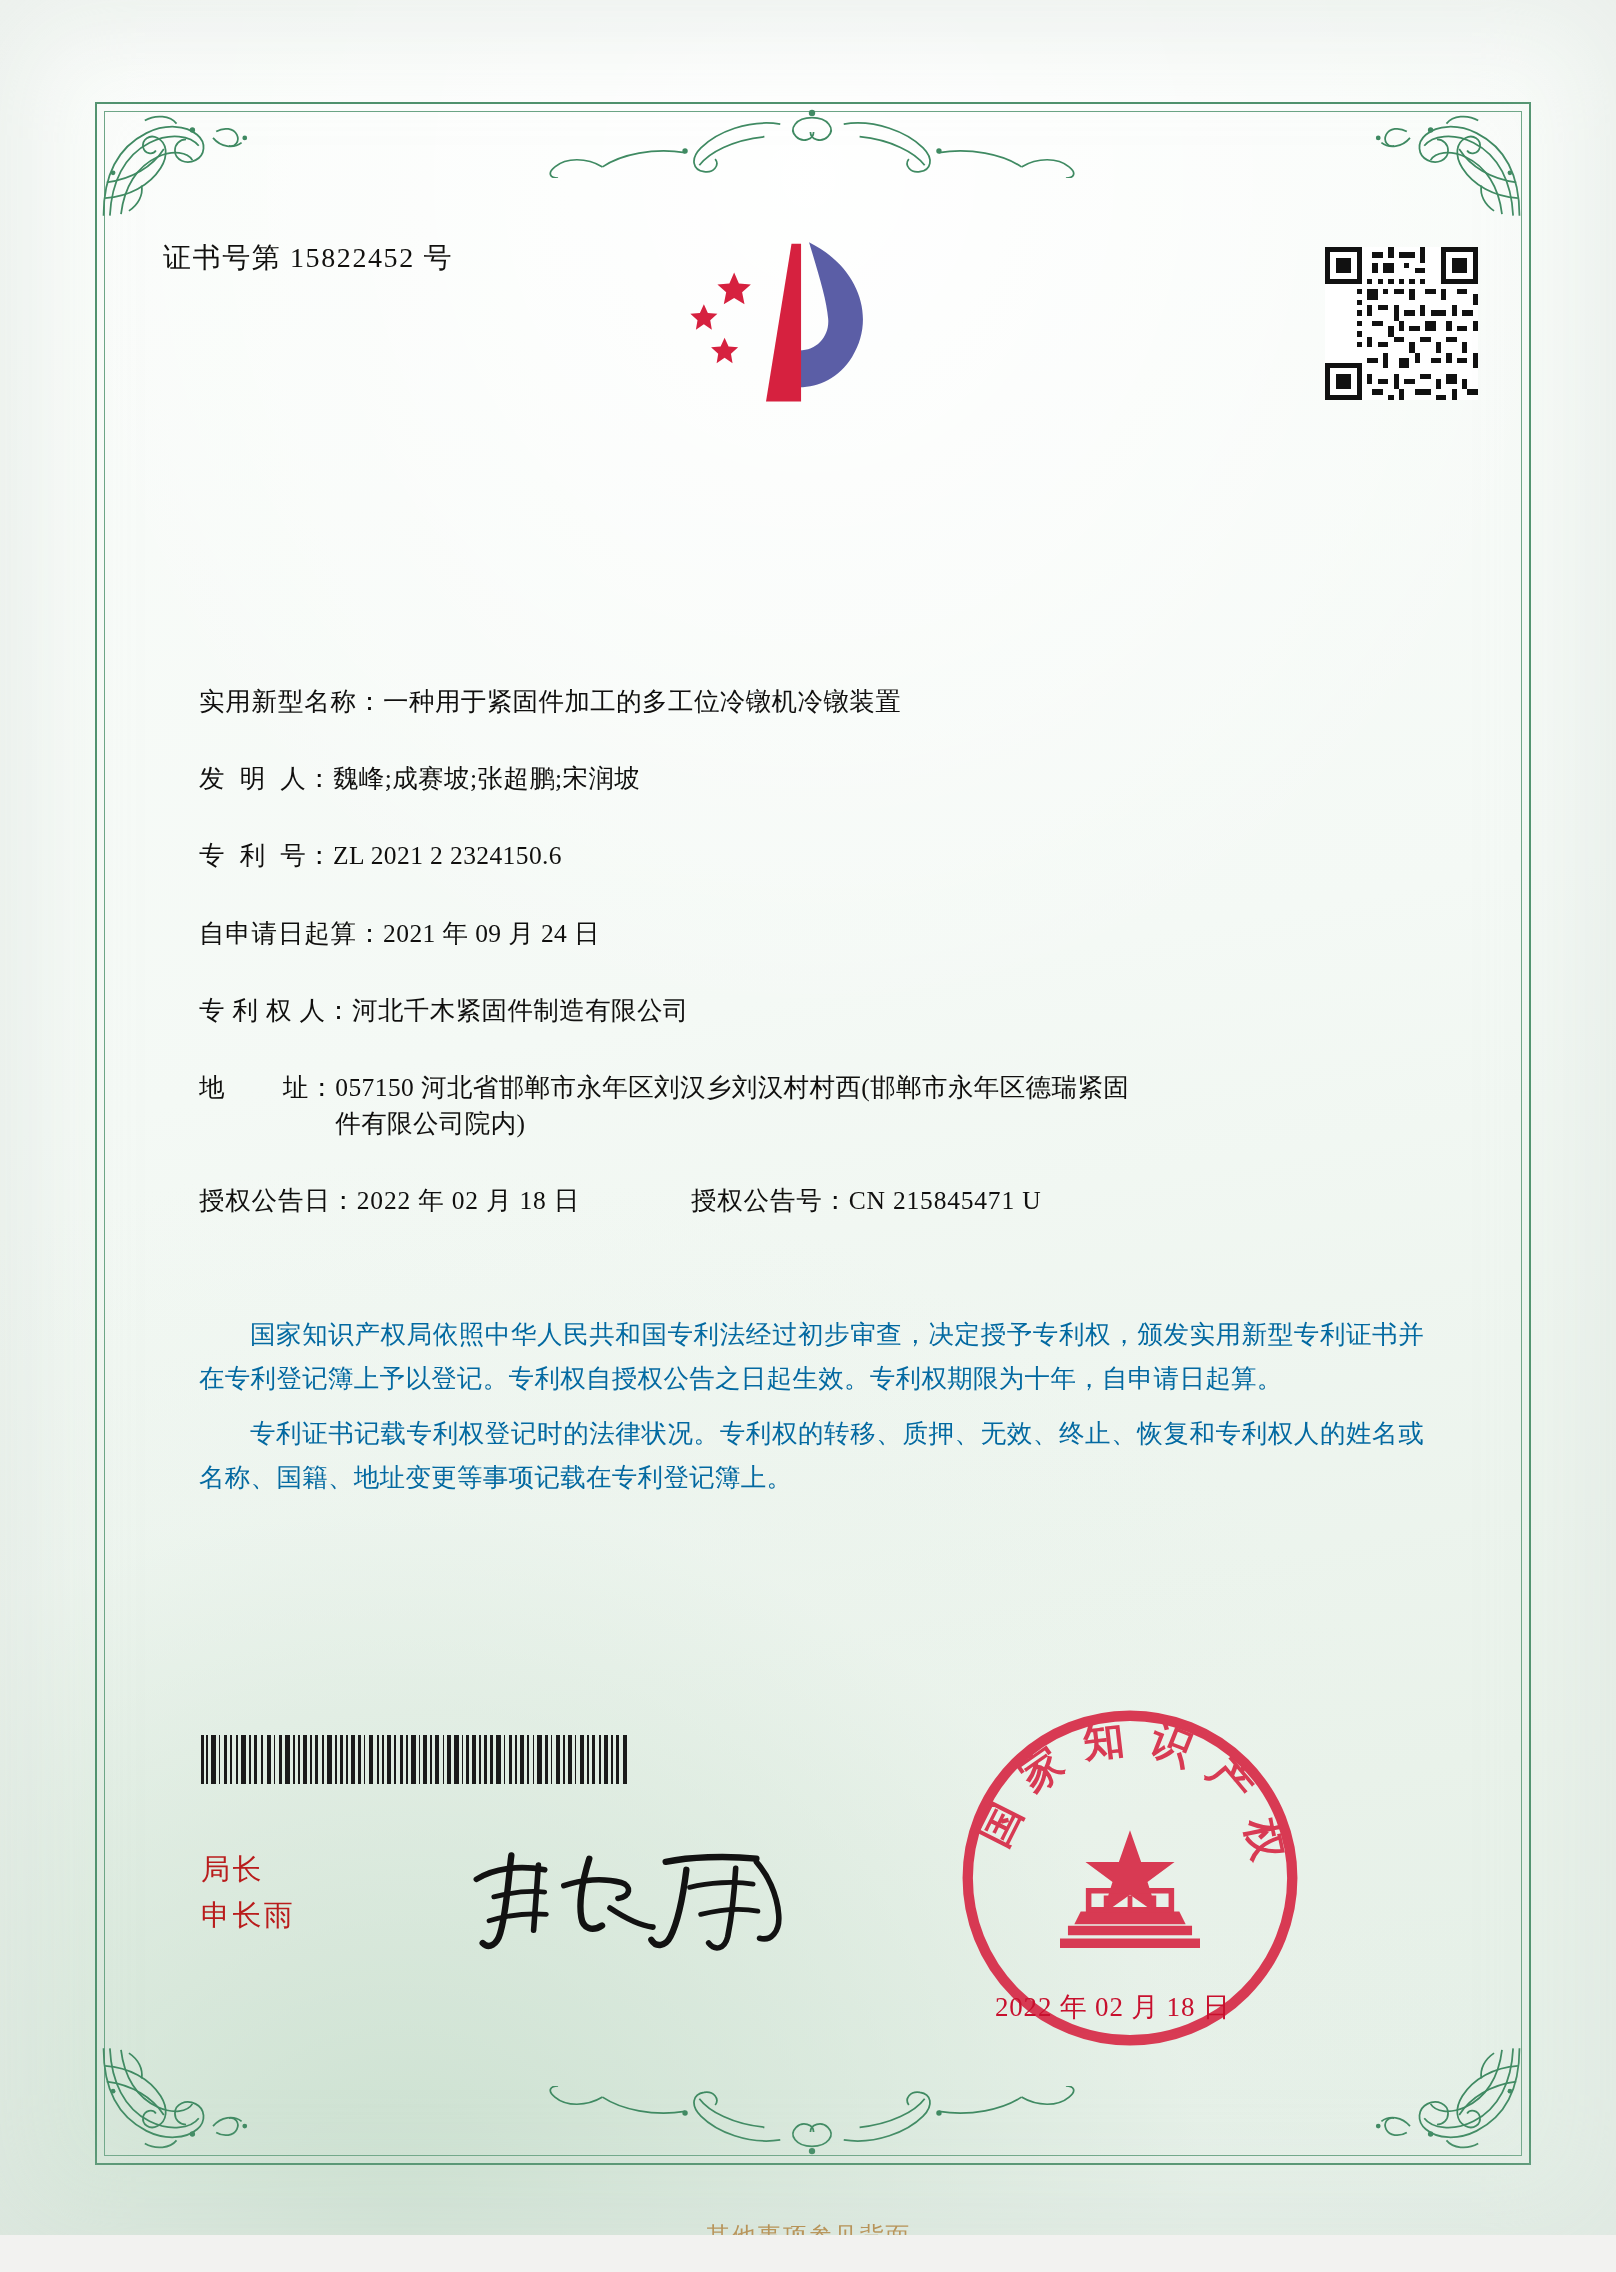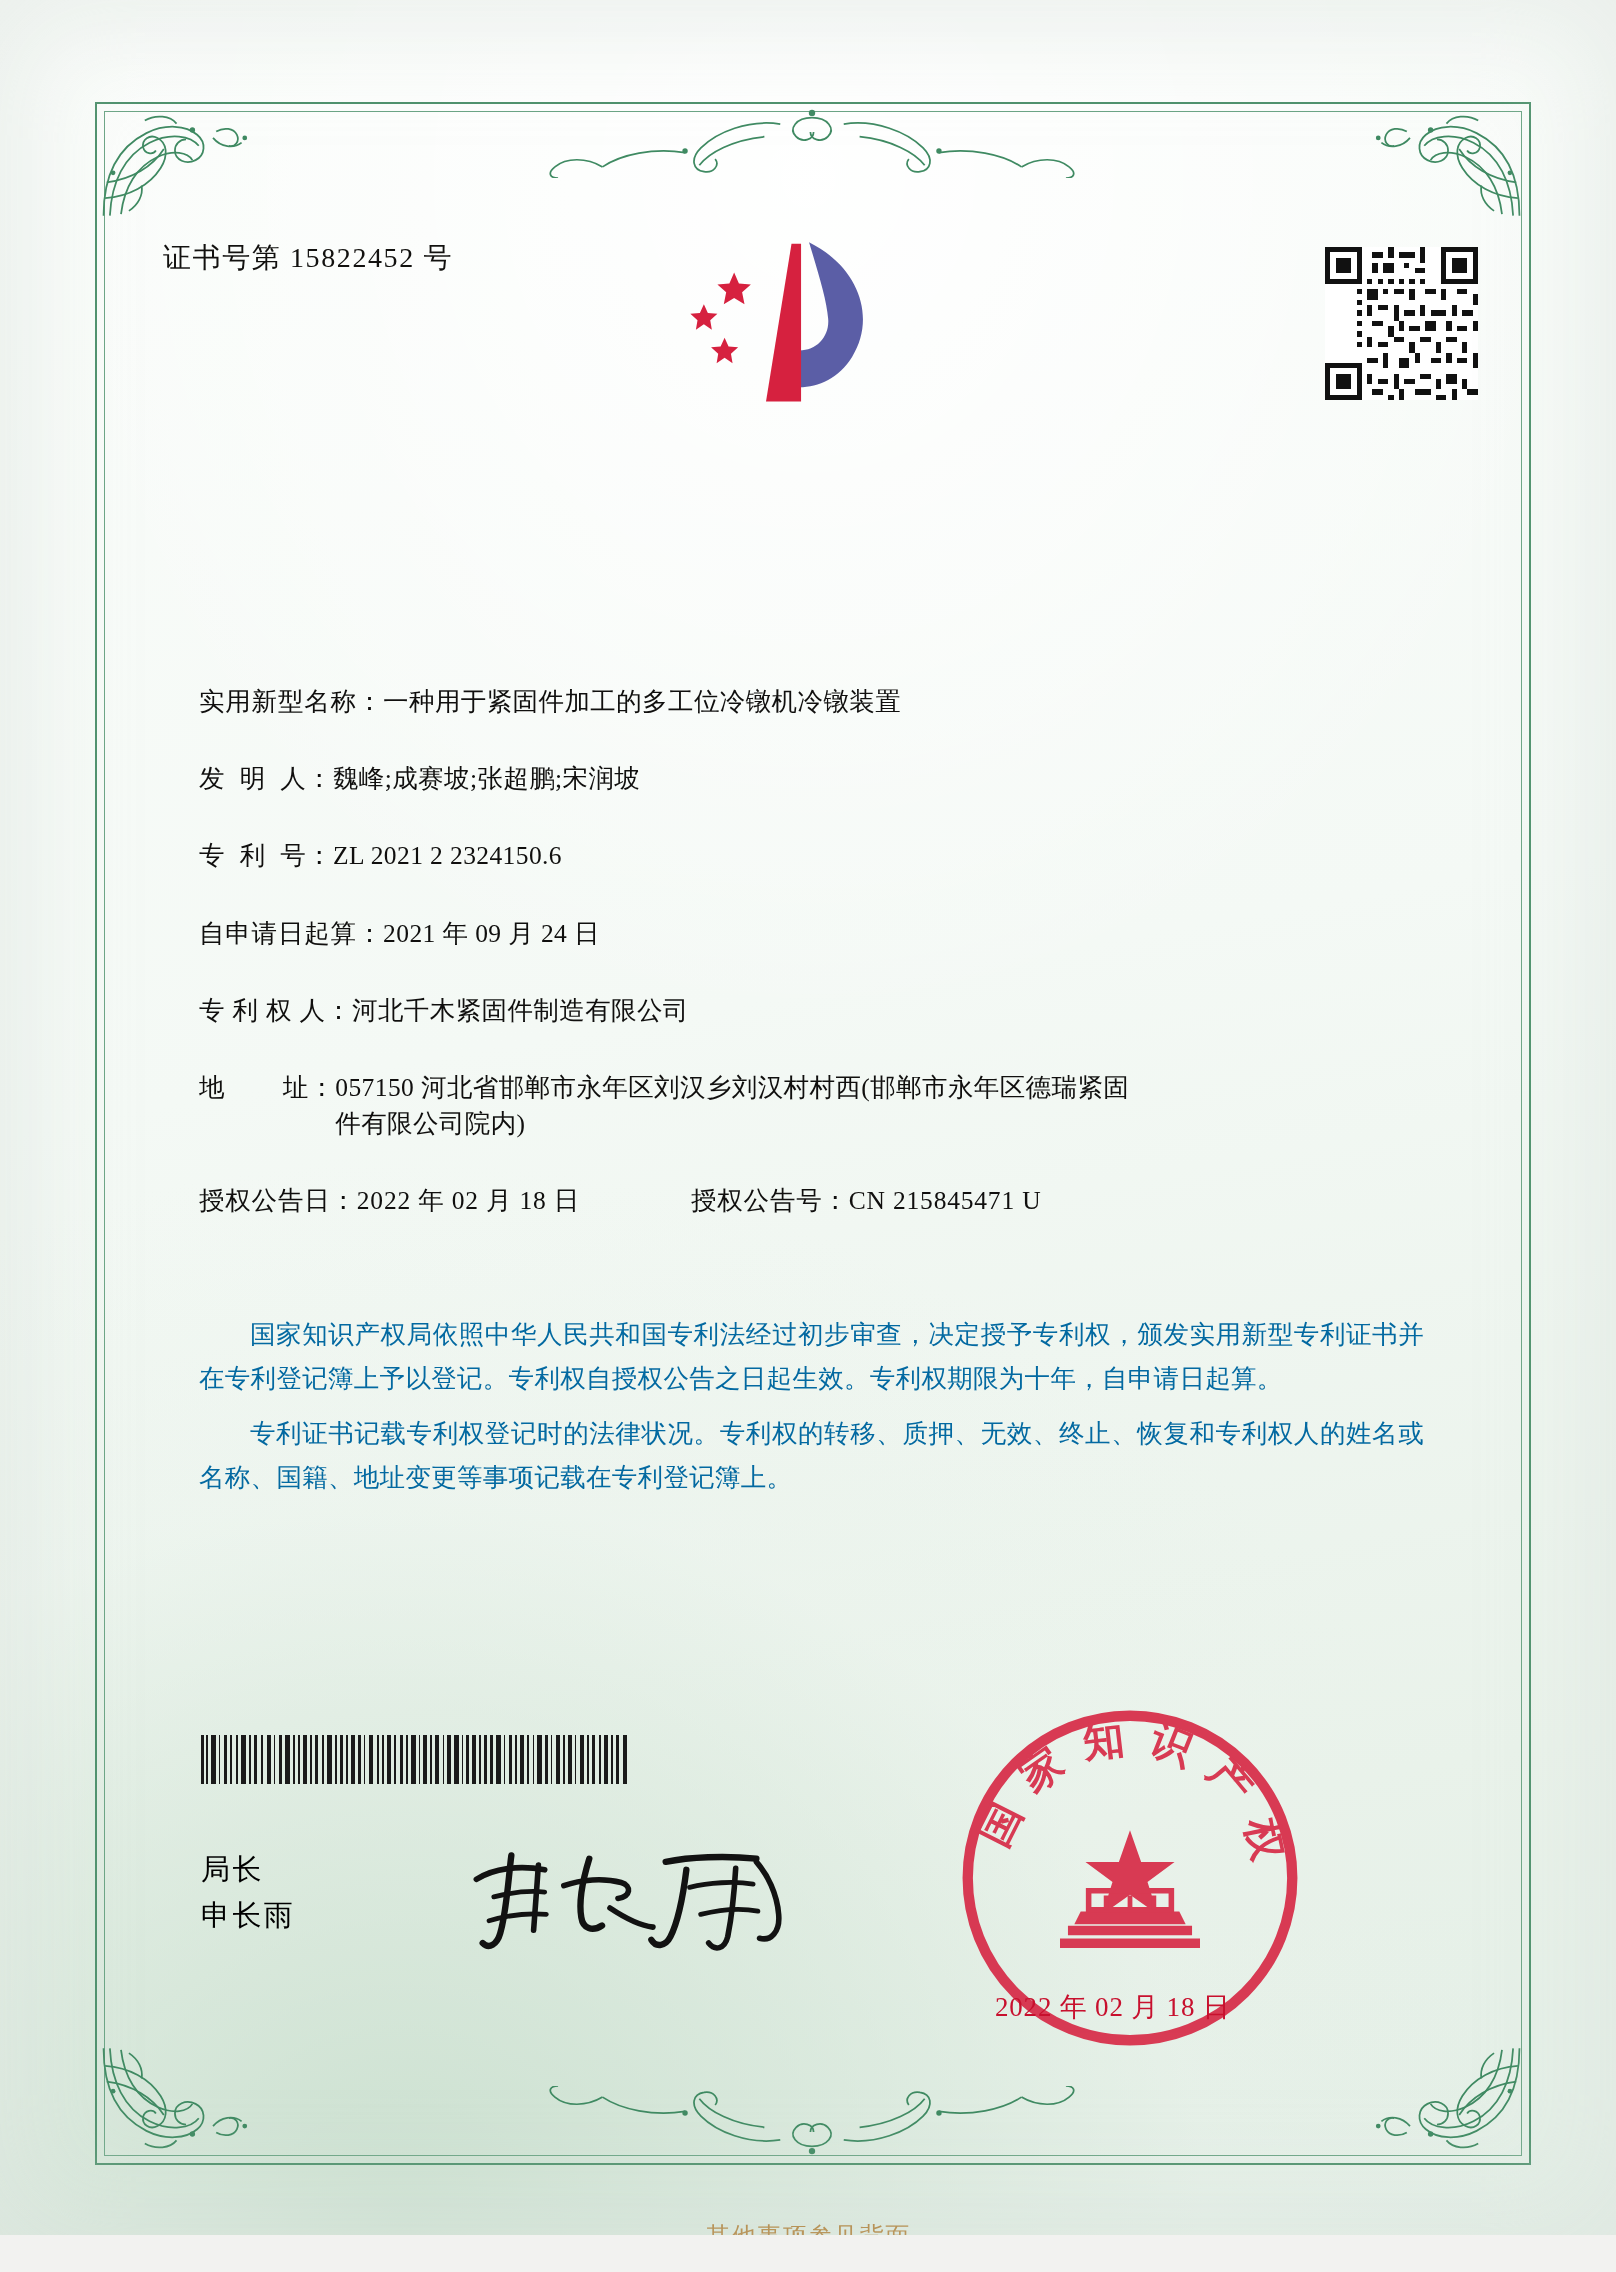--- a/index.html
+++ b/index.html
@@ -163,21 +163,21 @@
     height: 49px;
   }
 
   
   .sig-block {
     position: absolute;
     left: 201px;
     top: 1846px;
     font-size: 29px;
     line-height: 1.6;
-    color: #000000;
+    color: #b91c1c;
     letter-spacing: 2.4px;
   }
   .sig-handwriting {
     position: absolute;
     left: 462px;
     top: 1838px;
     width: 366px;
     height: 119px;
     color: #111;
   }

